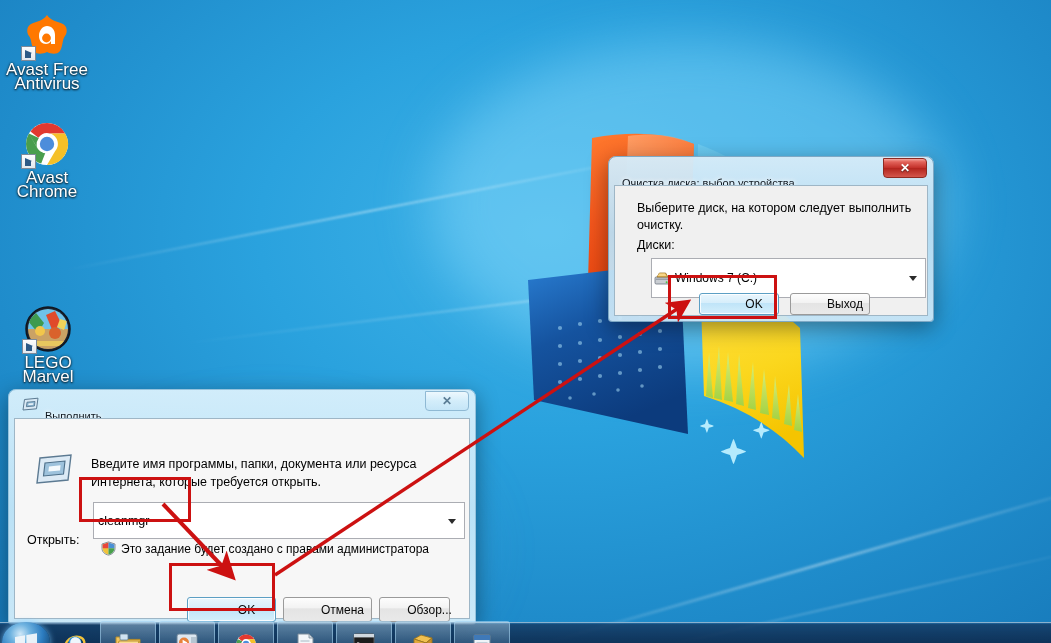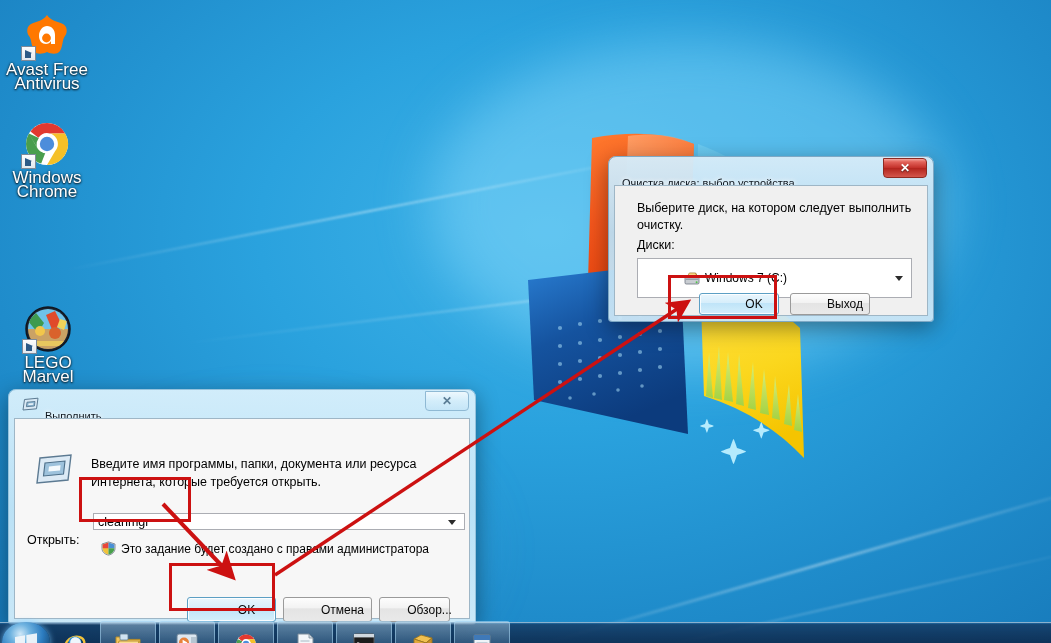--- a/index.html
+++ b/index.html
@@ -304,21 +304,21 @@
       <svg viewBox="0 0 48 48" width="48" height="48">
         <circle cx="24" cy="24" r="21" fill="#fff"></circle>
         <path d="M24 3 a21 21 0 0 1 18.2 10.5 L27 13.5 a11 11 0 0 0 -11.6 4.3 L7.5 11.4 A21 21 0 0 1 24 3 Z" fill="#e2392f"></path>
         <path d="M5.9 13.6 L17 32.5 a11 11 0 0 1 -1.2 -14.5 Z M3 24 a21 21 0 0 1 2.9 -10.4 L13.6 27 a11 11 0 0 0 8.7 5.9 L18.2 43.6 A21 21 0 0 1 3 24 Z" fill="#4a9e4d"></path>
         <path d="M42.2 13.5 A21 21 0 0 1 24 45 l7.9 -13.6 a11 11 0 0 0 -4.4 -17.9 Z" fill="#f5c028"></path>
         <circle cx="24" cy="24" r="9.6" fill="#fff"></circle>
         <circle cx="24" cy="24" r="7.2" fill="#4c8ddb"></circle>
       </svg>
       <div class="shortcut-arrow"></div>
     </div>
-    <span style="white-space:pre-line">Windows
+    <span style="white-space:pre-line">Avast
 Chrome</span>
   </div>
 
   <div class="dicon" style="left:0px;top:305px;width:96px;">
     <div class="glyphwrap">
       <svg viewBox="0 0 48 48" width="48" height="48">
         <circle cx="24" cy="24" r="22" fill="#1b2330" stroke="#101620" stroke-width="1.5"></circle>
         <clipPath id="legoclip">
             <circle cx="24" cy="24" r="20"></circle>
           </clipPath>
@@ -343,21 +343,21 @@
       <div class="titlebar">
         <span class="title-text">Очистка диска: выбор устройства</span>
         <div class="closebtn close-active">
           <span>✕</span>
         </div>
       </div>
       <div class="clientarea">
         <div class="lbl" style="position:absolute;left:22px;top:14px;white-space:pre-line;line-height:17px;">Выберите диск, на котором следует выполнить
 очистку.</div>
         <div class="lbl" style="position:absolute;left:22px;top:52px;">Диски:</div>
-        <div class="combo" style="position:absolute;left:22px;top:72px;width:275px;height:40px;padding-left:44px;">
+        <div class="combo" style="position:absolute;left:36px;top:72px;width:275px;height:40px;">
           <svg width="16" height="15" viewBox="0 0 16 15" style="margin:0 5px 0 2px;flex:none;">
             <rect x="1" y="6" width="14" height="7" rx="1.2" fill="#c9cdd2" stroke="#6d7480" stroke-width=".8"></rect>
             <rect x="2" y="7.6" width="12" height="1.2" fill="#8d949e"></rect>
             <circle cx="12.6" cy="11.2" r="1" fill="#52c24a"></circle>
             <path d="M3 6 l2.4 -4 h6.2 l2.4 4 Z" fill="#e8b657" stroke="#9c7628" stroke-width=".8"></path>
             <path d="M5.2 2.4 h5.6 l1.4 2.6 h-8.4 Z" fill="#f6d688"></path>
           </svg>
           <span>Windows 7 (C:)</span>
           <span class="arrow"></span>
         </div>
@@ -393,21 +393,21 @@
             <path d="M5 5 L36 2 L33 27 L2 30 Z" fill="#dceaf5" stroke="#5c7a92" stroke-width="1.4"></path>
             <path d="M10 10 L30 8 L28.5 21 L8.5 23 Z" fill="#9dc2dc" stroke="#4d6f89" stroke-width="1.1"></path>
             <path d="M14 13.4 L25.6 12.3 L25 17.4 L13.4 18.5 Z" fill="#f4fafd"></path>
           </svg>
         </span>
         <div class="lbl" style="position:absolute;left:76px;top:36px;white-space:pre-line;line-height:18px;font-size:12.5px;">Введите имя программы, папки, документа или ресурса
 Интернета, которые требуется открыть.</div>
 
         <div class="lbl" style="position:absolute;left:12px;top:114px;">Открыть:</div>
 
-        <div class="textfield" style="position:absolute;left:78px;top:94px;width:372px;height:17px;">
+        <div class="textfield" style="position:absolute;left:78px;top:83px;width:372px;height:37px;">
           <span>cleanmgr</span>
           <span class="arrow"></span>
         </div>
 
         <span style="position:absolute;left:86px;top:122px;">
           <svg width="15" height="15" viewBox="0 0 15 15">
             <path d="M7.5 .9 L14 3 v4.4 c0 3.6 -3 6 -6.5 6.7 C4 13.4 1 11 1 7.4 V3 Z" fill="#e4e9ee" stroke="#6c7682" stroke-width=".8"></path>
             <path d="M7.5 1.6 L7.5 13.4 C4.4 12.7 1.7 10.6 1.7 7.4 V3.4 Z" fill="#f0c23a"></path>
             <path d="M1.7 3.4 L7.5 1.6 V7.3 H1.7 Z" fill="#e8453c"></path>
             <path d="M7.5 1.6 L13.3 3.4 V7.3 H7.5 Z" fill="#4a8fd4"></path>

